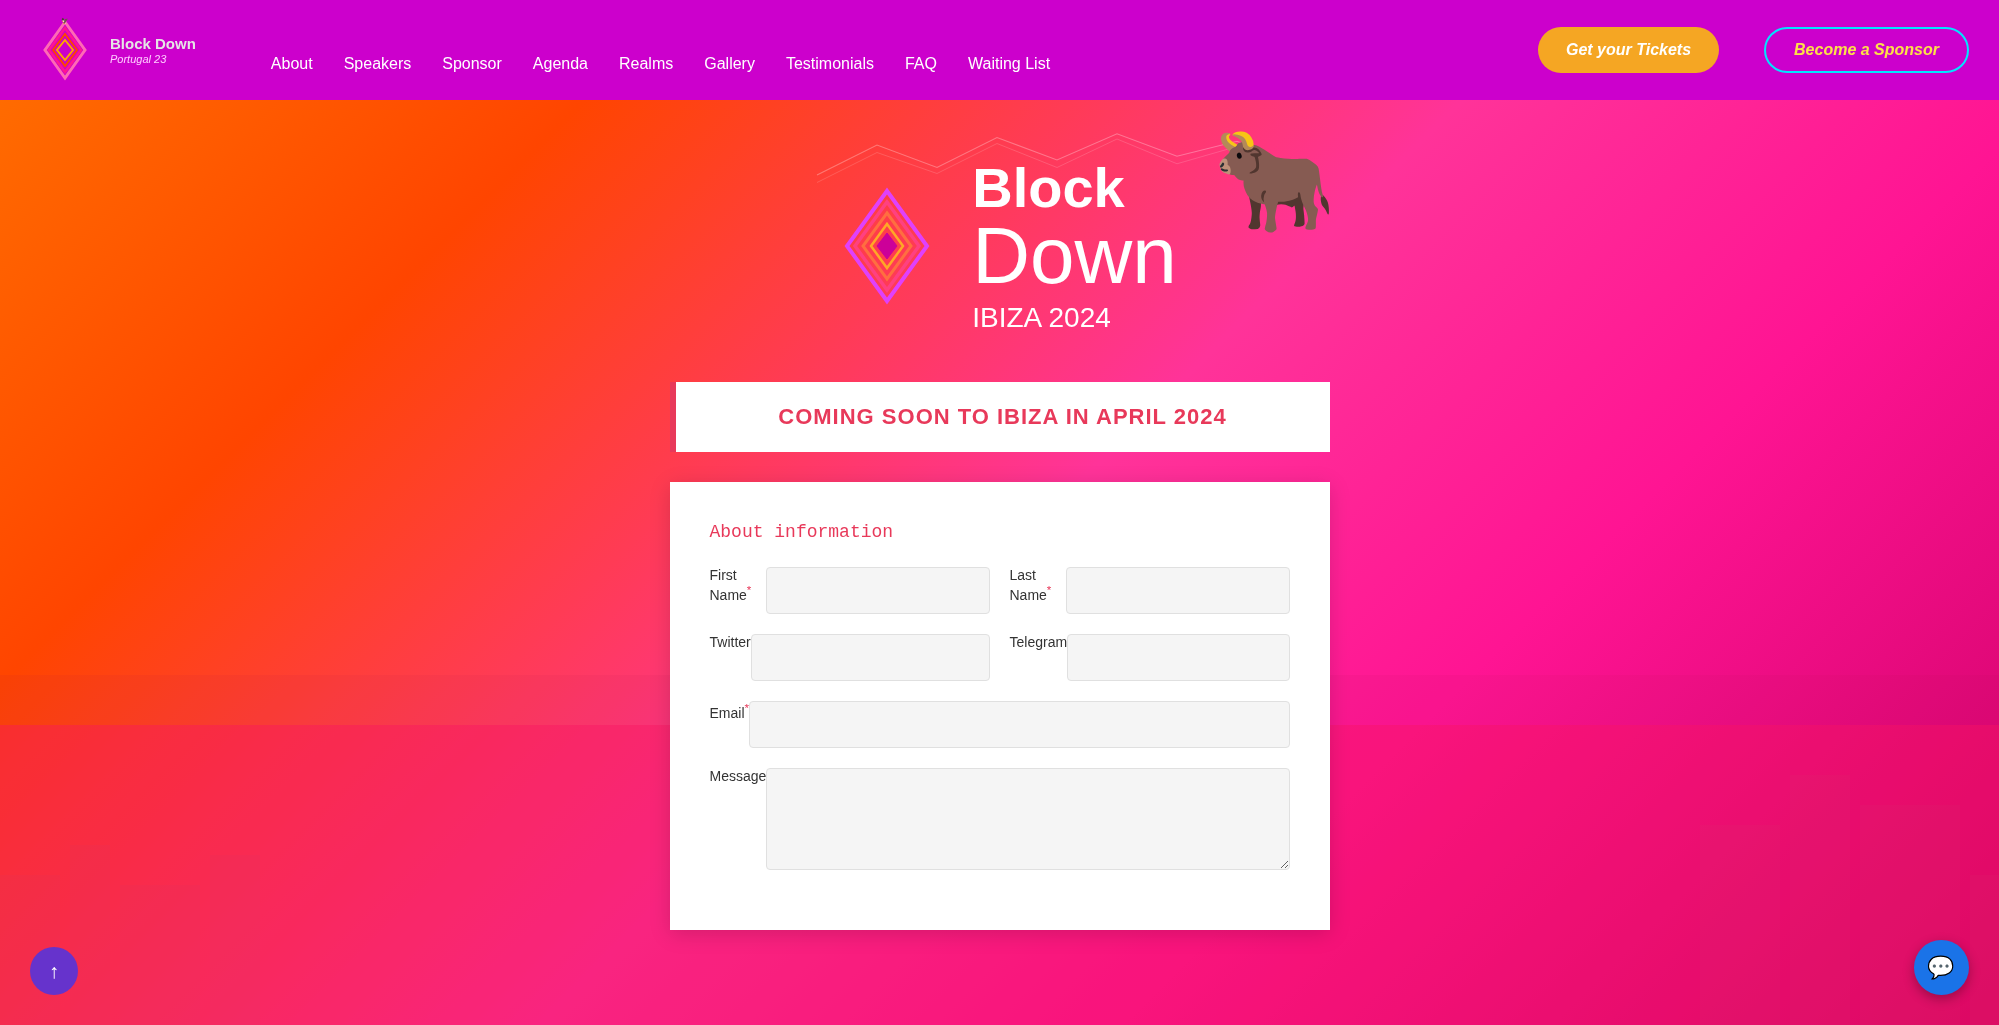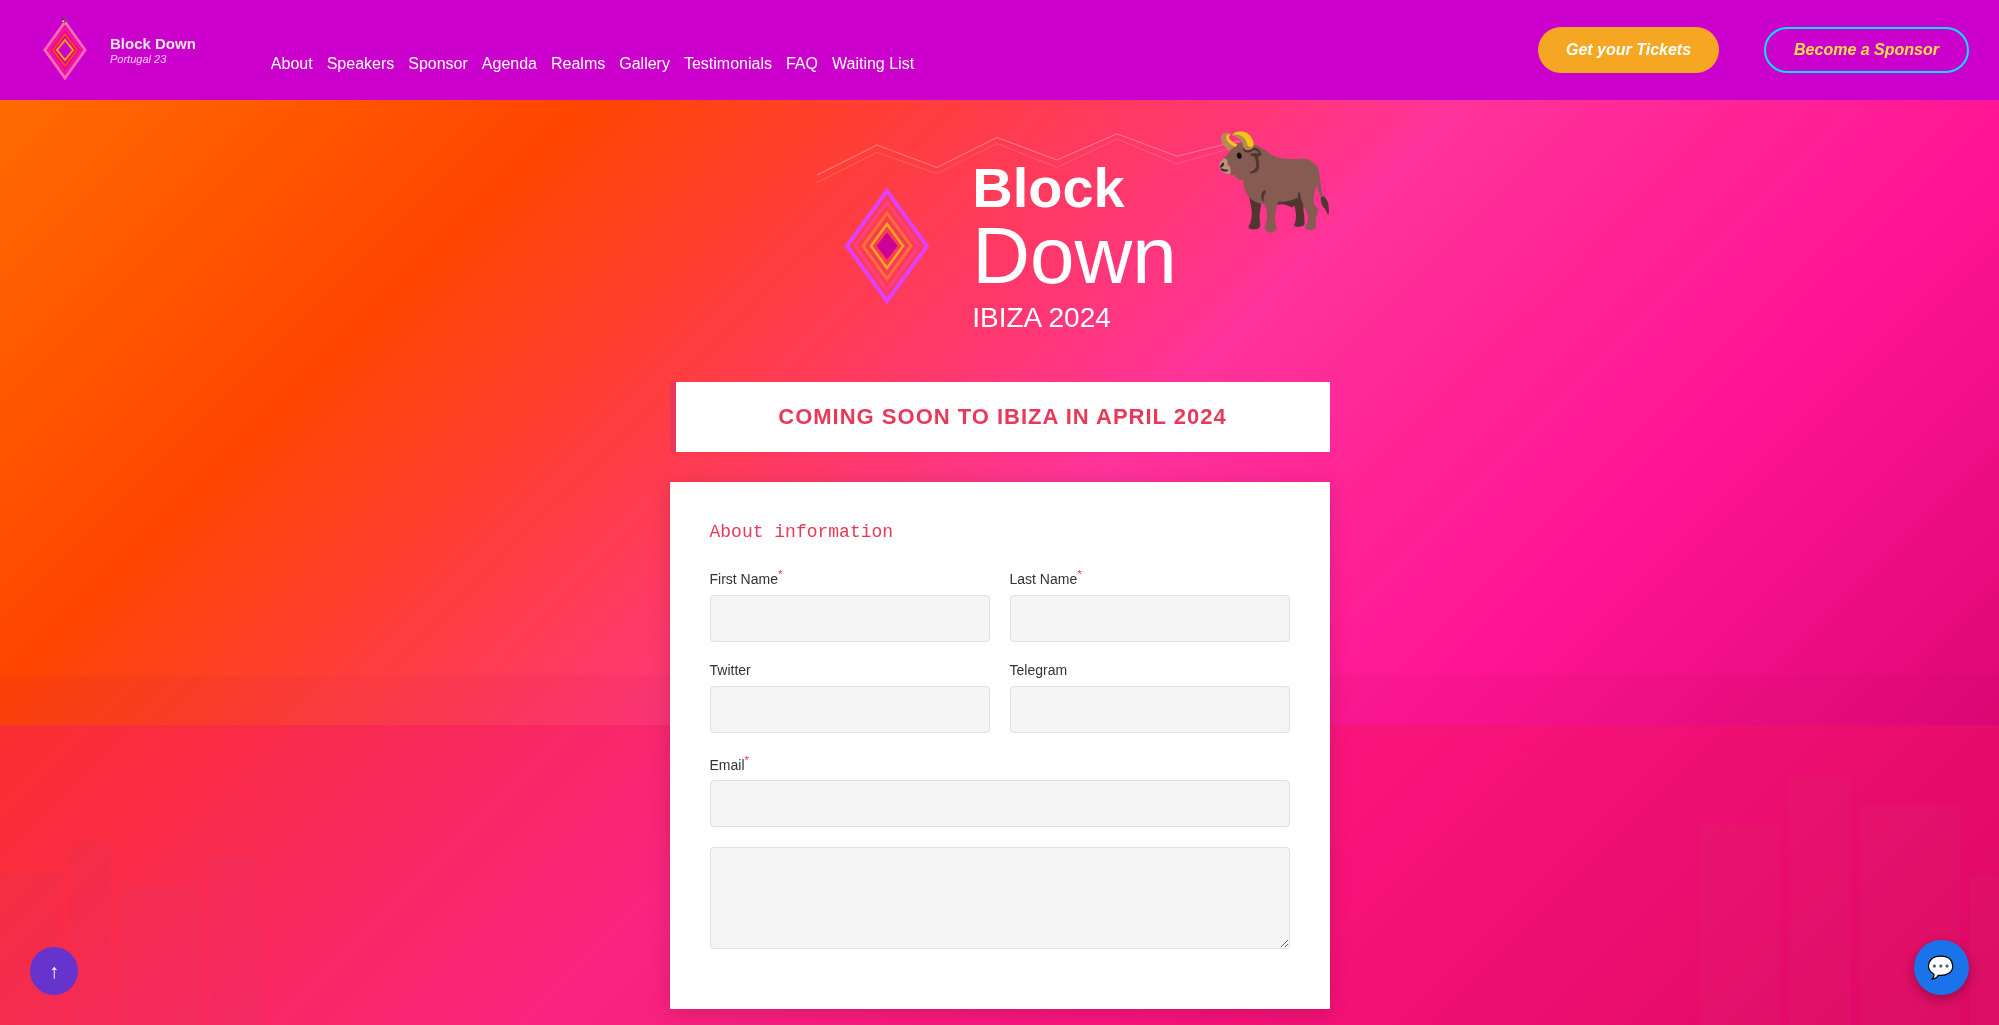--- a/index.html
+++ b/index.html
@@ -176,21 +176,21 @@
       font-family: 'Courier New', monospace;
       margin-bottom: 25px;
     }
     .form-row {
       display: flex;
       gap: 20px;
       margin-bottom: 20px;
     }
     .form-group {
       display: flex;
-      flex-direction: column;
+      flex-direction: row;
       flex: 1;
     }
     .form-group.full {
       flex: 1 1 100%;
     }
     .form-label {
       color: #333;
       font-size: 14px;
       margin-bottom: 8px;
     }
@@ -272,21 +272,21 @@
 
         <text x="35" y="8" text-anchor="middle" fill="white" font-size="6">🦅</text>
       </svg>
     </div>
     <div>
       <div class="logo-text">Block Down</div>
       <div class="logo-sub">Portugal 23</div>
     </div>
   </div>
 
-  <div style="display:flex; align-items:flex-end; gap:14px; flex:1;margin-top:28px;">
+  <div style="display:flex; align-items:flex-end; gap:31px; flex:1;margin-top:28px;">
     <a class="nav-link">About</a>
     <a class="nav-link">Speakers</a>
     <a class="nav-link">Sponsor</a>
     <a class="nav-link">Agenda</a>
     <a class="nav-link">Realms</a>
     <a class="nav-link">Gallery</a>
     <a class="nav-link">Testimonials</a>
     <a class="nav-link">FAQ</a>
     <a class="nav-link">Waiting List</a>
   </div>
@@ -377,20 +377,21 @@
       <div class="form-group full">
         <label class="form-label">
           <span>Email</span><sup>*</sup>
         </label>
         <input type="email" class="form-input" style="">
       </div>
     </div>
 
     <div class="form-row">
       <div class="form-group full">
+        <label class="form-label">Message</label>
         <textarea class="form-input" rows="4" style=""></textarea>
       </div>
     </div>
   </div>
 
 </section>
 
 <div class="scroll-top">
   <span>↑</span>
 </div>

